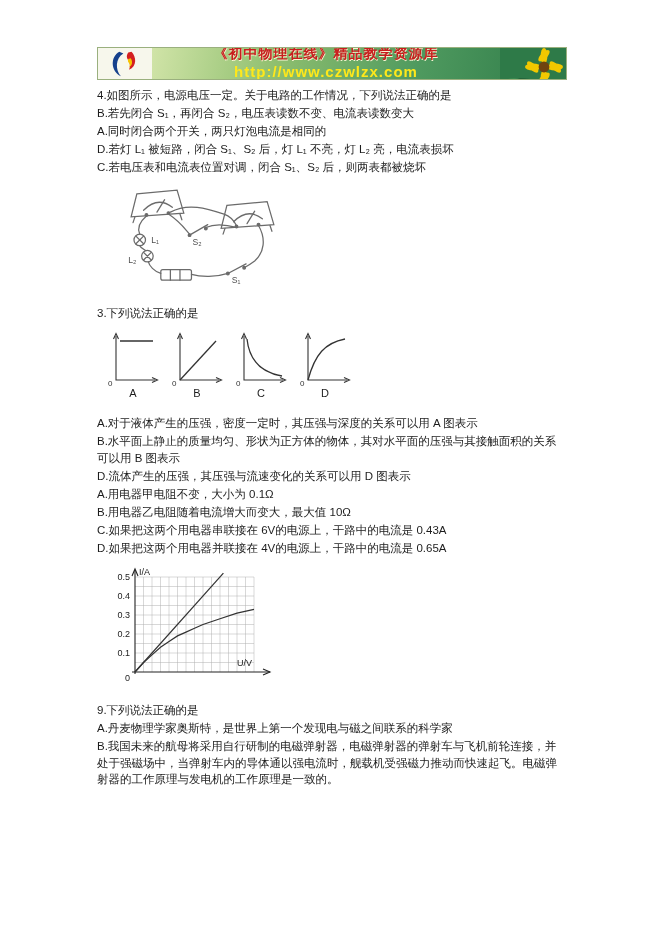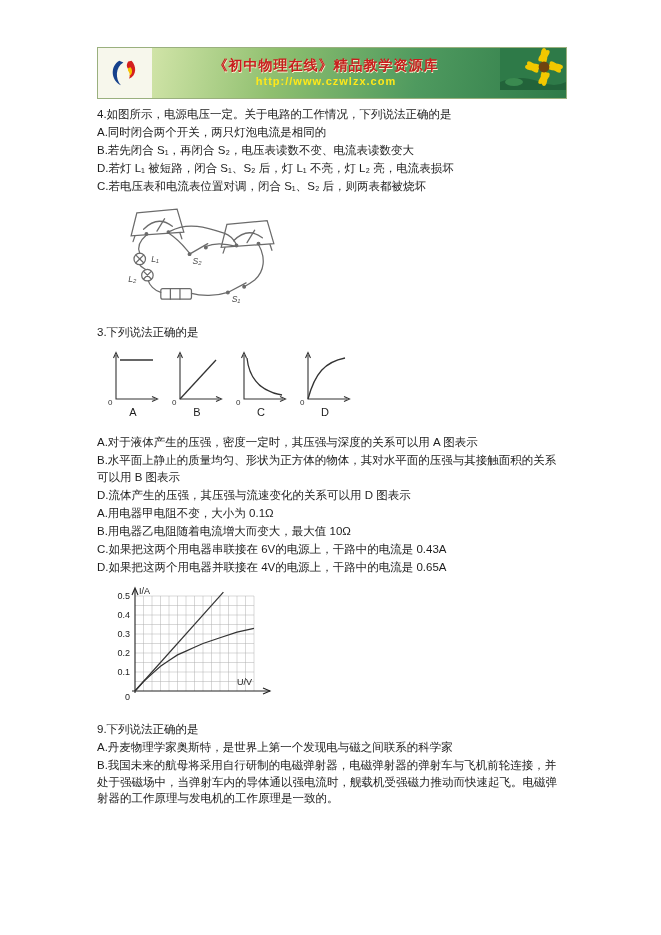--- a/index.html
+++ b/index.html
@@ -6,38 +6,38 @@
   html,body { background:#ffffff; }
   .page {
     position:relative; width:661px; height:935px; background:#fff;
     font-family:"Liberation Sans","DejaVu Sans",sans-serif; color:#1c1c1c;
     overflow:hidden;
   }
   .content { position:absolute; left:97px; top:47px; width:470px; }
 
   
   .banner {
-    display:flex; align-items:stretch; height:52px; width:470px;
+    display:flex; align-items:stretch; height:33px; width:470px;
     background:linear-gradient(100deg,#eef4da 0%,#cfe3a6 12%,#8fbf6f 38%,#4f9a5f 68%,#2e7a48 100%);
     border:1px solid #9ab07e; overflow:hidden;
   }
   .banner-logo { width:54px; background:#f7f7ec; display:flex; align-items:center; justify-content:center; }
   .banner-text { flex:1; display:flex; flex-direction:column; align-items:center; justify-content:center; line-height:1.25; }
   .banner-title { font-size:14px; font-weight:bold; color:#c81e1e; text-shadow:0.5px 0.5px 0 #f7f3d0; letter-spacing:1px; }
-  .banner-url { font-size:11px; font-weight:bold; color:#ffe81a; letter-spacing:1px; cursor:pointer; }
+  .banner-url { font-size:15px; font-weight:bold; color:#ffe81a; letter-spacing:1px; cursor:pointer; }
   .banner-flower { width:66px; position:relative; }
 
   
   .line { font-size:11.5px; line-height:16.5px; }
   .stem { margin-top:7px; }
   .opt  { margin-top:1.5px; }
   .q8stem { width:254px; }
 
   
-  .circuit-wrap { margin:9px 0 0 14px;font-style:italic; }
+  .circuit-wrap { margin:9px 0 0 14px; }
   .graphs-row { display:flex; gap:8px; margin:7px 0 0 8px; }
   .graph-cell { display:flex; flex-direction:column; align-items:center; }
   .graph-label { font-size:11px; margin-top:1px; }
   .chart-wrap { margin:8px 0 0 12px; }
   svg text { font-family:"Liberation Sans","DejaVu Sans",sans-serif; }
 
   .mt10 { margin-top:10px; }
   .mt12 { margin-top:16px; }
   .mt8  { margin-top:8px; }
 </style>
@@ -75,22 +75,22 @@
               <ellipse cx="8" cy="-8" rx="7.4" ry="3.2" transform="rotate(-45)"></ellipse>
             </g>
             <circle cx="0" cy="0" r="5.4" fill="#6f430f"></circle>
           </g>
           <ellipse cx="14" cy="34" rx="9" ry="4" fill="#3a8a50"></ellipse>
         </svg>
       </div>
     </div>
 
     <p class="line stem">4.如图所示，电源电压一定。关于电路的工作情况，下列说法正确的是</p>
+    <p class="line opt">B.若先闭合 S₁，再闭合 S₂，电压表读数不变、电流表读数变大</p>
     <p class="line opt">A.同时闭合两个开关，两只灯泡电流是相同的</p>
-    <p class="line opt">B.若先闭合 S₁，再闭合 S₂，电压表读数不变、电流表读数变大</p>
     <p class="line opt">D.若灯 L₁ 被短路，闭合 S₁、S₂ 后，灯 L₁ 不亮，灯 L₂ 亮，电流表损坏</p>
     <p class="line opt">C.若电压表和电流表位置对调，闭合 S₁、S₂ 后，则两表都被烧坏</p>
 
     <div class="circuit-wrap">
       <svg width="182" height="106" viewBox="0 0 190 110">
         <g stroke="#6b6b6b" stroke-width="1.3" fill="none" stroke-linecap="round">
 
           <polygon points="27,9 69,5 76,29 21,33"></polygon>
           <path d="M34 26 Q49 11 64 23"></path>
           <line x1="48" y1="28" x2="56" y2="15"></line>

